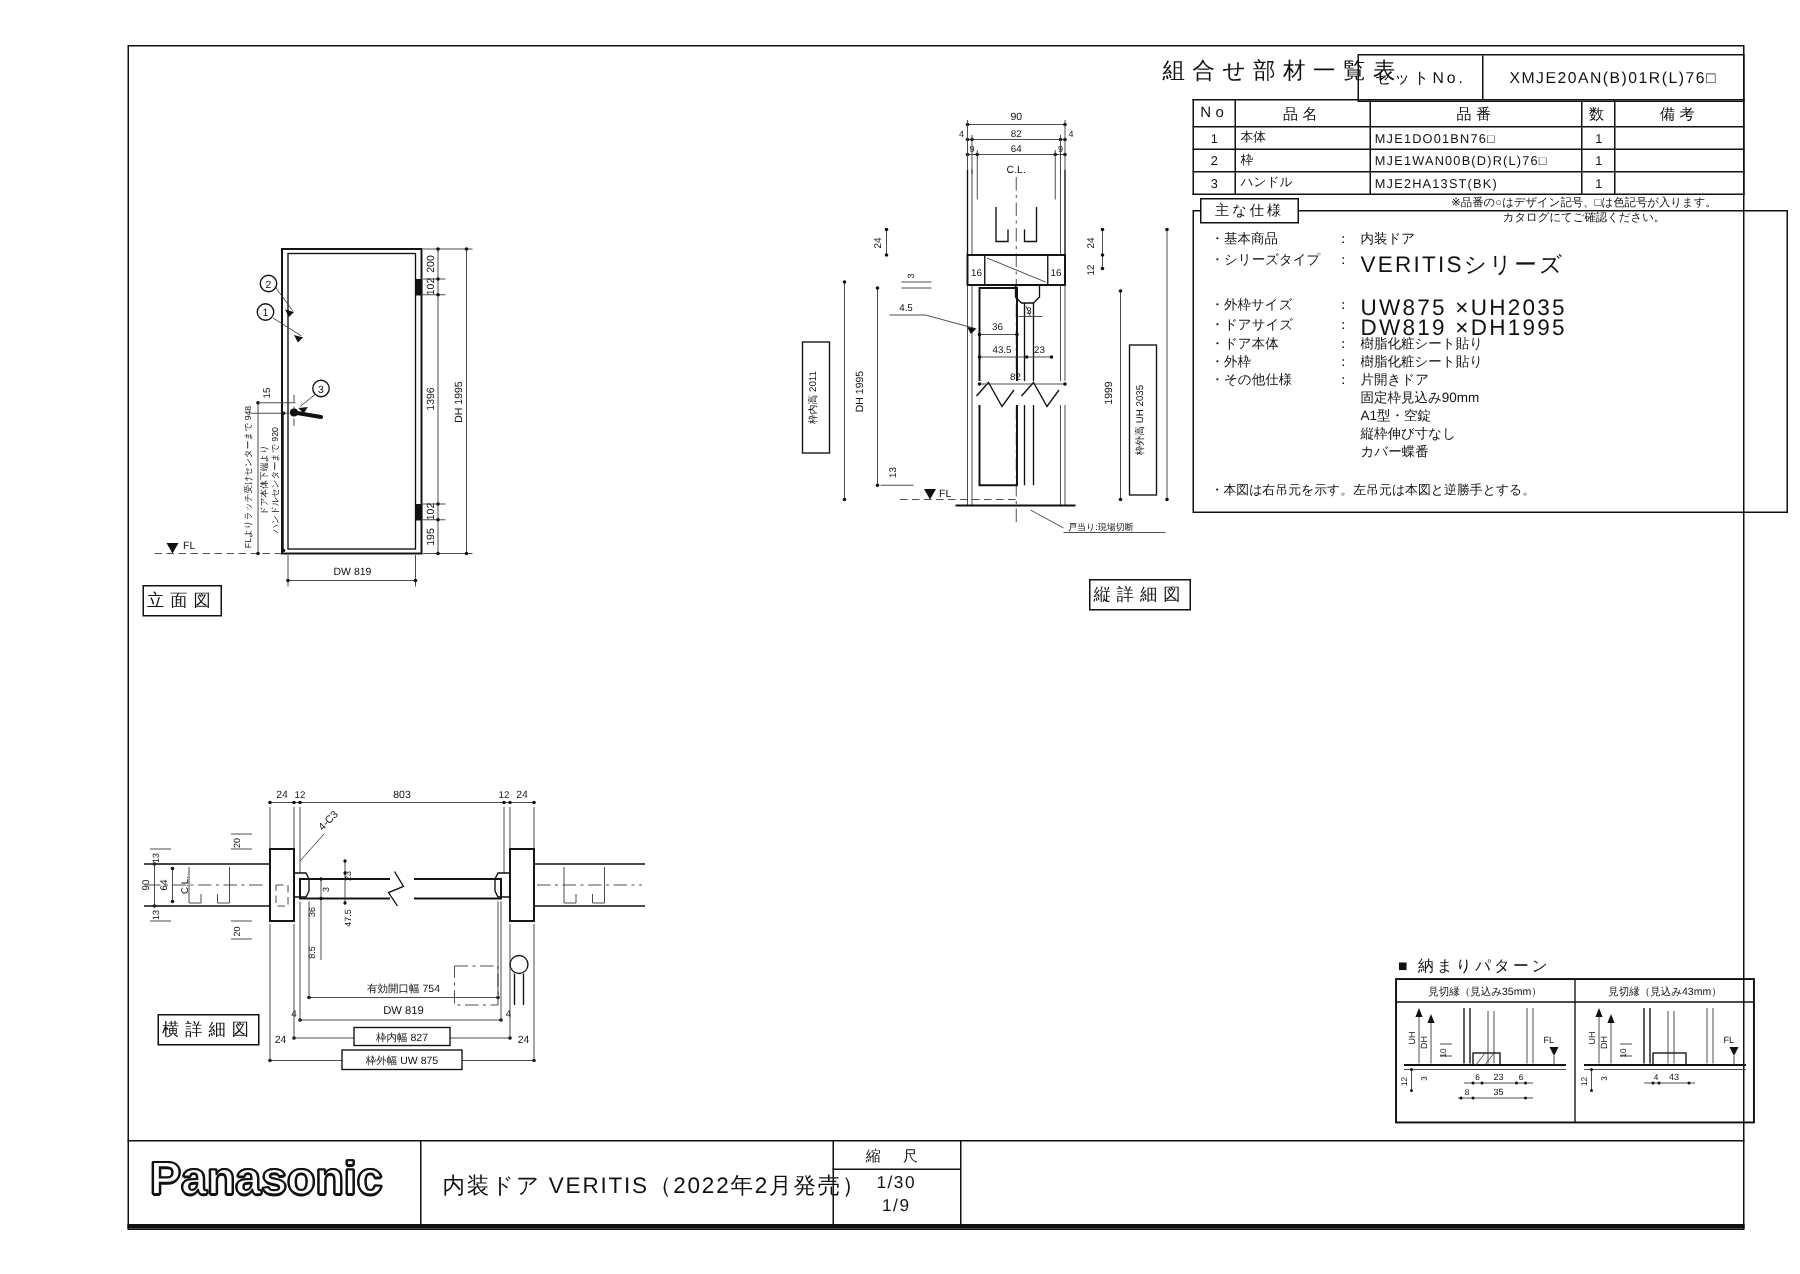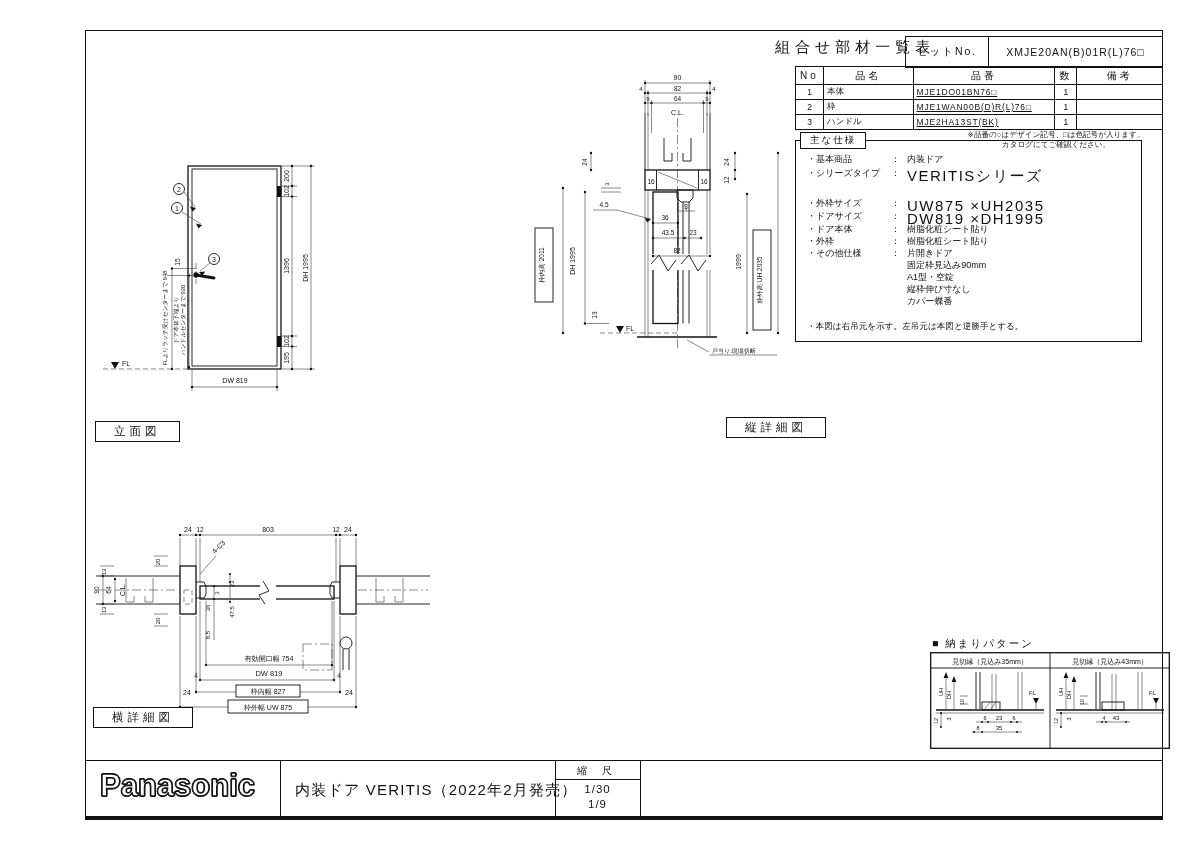--- a/index.html
+++ b/index.html
@@ -10,33 +10,33 @@
   svg text{font-family:"Liberation Sans","DejaVu Sans",sans-serif;fill:#111;}
   .s1{stroke:#111;stroke-width:1.3;fill:none;}
   .sm{stroke:#111;stroke-width:0.9;fill:none;}
   .s0{stroke:#3a3a3a;stroke-width:0.6;fill:none;}
   .dash{stroke-dasharray:5,3;}
   .cdash{stroke-dasharray:9,3,2,3;}
   .dot{fill:#111;stroke:none;}
   .wht{fill:#fff;stroke:none;}
   .t7{font-size:7px;} .t75{font-size:7.5px;} .t65{font-size:6.5px;} .t6{font-size:6px;} .t58{font-size:5.8px;} .t55{font-size:5.5px;}
   .mid{text-anchor:middle;}
-  .viewlabel{border:1px solid #111;padding:2px 18px;font-size:11.5px;letter-spacing:4px;background:#fff;margin-top:31px;}
+  .viewlabel{border:1px solid #111;padding:2px 2px;font-size:11.5px;letter-spacing:4px;background:#fff;}
   
   .ptitle{font-size:15px;letter-spacing:5px;}
   .setbox{display:flex;border:1.4px solid #111;height:32px;box-sizing:border-box;}
   .setbox .c1{width:82px;border-right:1.2px solid #111;display:flex;align-items:center;justify-content:center;font-size:10.5px;letter-spacing:2px;}
   .setbox .c2{flex:1;display:flex;align-items:center;justify-content:center;font-size:10.5px;letter-spacing:1px;}
   table.parts{border-collapse:collapse;width:368px;}
   table.parts th,table.parts td{border:1px solid #111;padding:0 3px;height:15px;box-sizing:border-box;}
   table.parts th{font-weight:normal;font-size:10px;letter-spacing:3px;height:18px;}
   table.parts td{font-size:8.5px;}
   table.parts{border:1.5px solid #111;}
   .cno{text-align:center;}
-  .cpart{letter-spacing:0.8px;font-size:9px;text-decoration:underline;}
+  .cpart{letter-spacing:0.8px;font-size:9px;}
   .notes{font-size:7.6px;line-height:10px;text-align:center;}
   
   .specbox{border:1.1px solid #111;box-sizing:border-box;}
   .speclabel{border:1px solid #111;background:#fff;font-size:9.5px;letter-spacing:2px;padding:1px 9px;}
   .spec-row{position:absolute;left:11px;display:flex;font-size:9px;white-space:nowrap;}
   .spec-row .sl{width:84px;}
   .spec-row .sc{width:16px;}
   .spec-row .big{font-size:15px;letter-spacing:1.5px;}
   .specnote{position:absolute;left:11px;font-size:8.6px;}
   
@@ -96,21 +96,21 @@
     <td class="cno">1</td>
     <td></td>
   </tr>
 </tbody>
   </table>
 <div class="abs notes" style="left:950px;top:130px;width:212px;">
   <div>※品番の○はデザイン記号、□は色記号が入ります。</div>
   <div>カタログにてご確認ください。</div>
 </div>
 
-<div class="abs specbox" style="left:795px;top:140px;width:347px;height:202px;">
+<div class="abs specbox" style="left:795px;top:140px;width:397px;height:202px;">
   <div class="spec-row" style="top:12px">
       <span class="sl">・基本商品</span>
       <span class="sc">：</span>
       <span class="sv">内装ドア</span>
     </div>
   <div class="spec-row" style="top:26px">
       <span class="sl">・シリーズタイプ</span>
       <span class="sc">：</span>
       <span class="sv big">VERITISシリーズ</span>
     </div>
@@ -486,21 +486,21 @@
     <line x1="92" y1="98" x2="92" y2="190" class="s0"></line>
       <line x1="108" y1="98" x2="108" y2="175" class="s0"></line>
     <line x1="112" y1="83" x2="112" y2="163" class="s0"></line>
       <line x1="246" y1="83" x2="246" y2="163" class="s0"></line>
     <line x1="252" y1="98" x2="252" y2="175" class="s0"></line>
       <line x1="268" y1="98" x2="268" y2="190" class="s0"></line>
     <line x1="118" y1="83" x2="118" y2="148" class="s0"></line>
       <line x1="244" y1="83" x2="244" y2="148" class="s0"></line>
   </g>
 </svg>
-<div class="abs viewlabel" style="left:93px;top:676px;">横詳細図</div>
+<div class="abs viewlabel" style="left:105px;top:676px;">横詳細図</div>
 
 <div class="abs patterntitle" style="left:932px;top:637px;">■ 納まりパターン</div>
 <svg style="left:930px;top:652px;" width="240" height="97" viewBox="0 0 240 97">
   <rect x="0.7" y="0.7" width="238.6" height="95.6" class="s1"></rect>
   <line x1="120" y1="1" x2="120" y2="96" class="sm"></line>
   <line x1="1" y1="16" x2="239" y2="16" class="sm"></line>
   <text x="60" y="11.5" class="t7 mid">見切縁（見込み35mm）</text>
   <text x="180" y="11.5" class="t7 mid">見切縁（見込み43mm）</text>
   <g>
     <line x1="6" y1="58" x2="114" y2="58" class="s1"></line>

